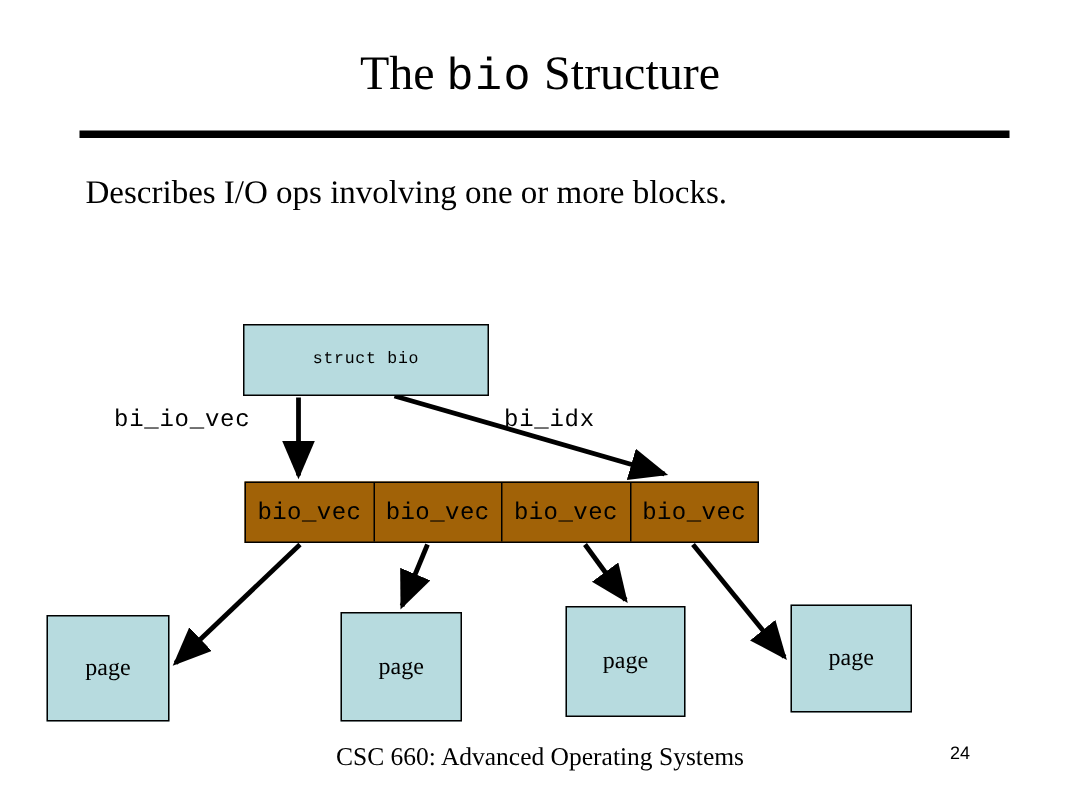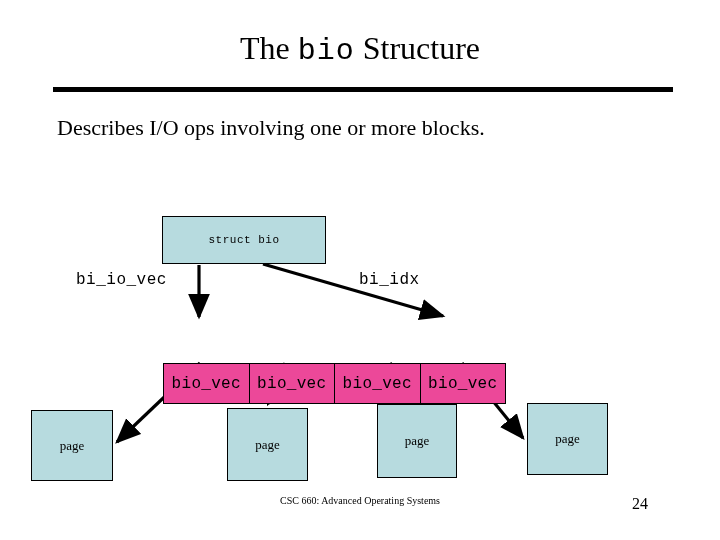--- a/index.html
+++ b/index.html
@@ -62,41 +62,40 @@
     justify-content: center;
     color: #000000;
   }
   .node.mono-node {
     font-family: "Liberation Mono", monospace;
     font-size: 11px;
     letter-spacing: 0.5px;
   }
   .node.serif-node {
     font-family: "Liberation Serif", serif;
-    font-size: 13px;
+    font-size: 16px;
   }
 
   #struct-bio-node {
     left: 162px;
     top: 216px;
     width: 164px;
     height: 48px;
   }
 
   #biovec-row {
     position: absolute;
     left: 163px;
     top: 321px;
     width: 343px;
     height: 41px;
     display: flex;
     border: 1.6px solid #000000;
     box-sizing: border-box;
-    background: #ec4899;
-    margin-top: 42px;
+    background: #a16207;
   }
   #biovec-row .cell {
     flex: 1 1 0;
     display: flex;
     align-items: center;
     justify-content: center;
     border-right: 1.6px solid #000000;
     font-family: "Liberation Mono", monospace;
     font-size: 16px;
     color: #000000;
@@ -107,21 +106,21 @@
 
   .edge-label {
     position: absolute;
     font-family: "Liberation Mono", monospace;
     font-size: 16px;
     color: #000000;
     white-space: nowrap;
     letter-spacing: 0.5px;
   }
   #label-bi-io-vec { left: 76px; top: 271px; text-align: right; }
-  #label-bi-idx    { left: 359px; top: 271px; }
+  #label-bi-idx    { left: 336px; top: 271px; }
 
   #page-node-1 { left: 31px;  top: 410px; width: 82px; height: 71px; }
   #page-node-2 { left: 227px; top: 408px; width: 81px; height: 73px; }
   #page-node-3 { left: 377px; top: 404px; width: 80px; height: 74px; }
   #page-node-4 { left: 527px; top: 403px; width: 81px; height: 72px; }
 
   #arrow-layer {
     position: absolute;
     left: 0;
     top: 0;
@@ -130,31 +129,31 @@
     pointer-events: none;
   }
 
   #footer-text {
     position: absolute;
     left: 0;
     top: 495px;
     width: 720px;
     text-align: center;
     font-family: "Liberation Serif", serif;
-    font-size: 10px;
+    font-size: 17px;
     color: #000000;
   }
   #page-number {
     position: absolute;
     left: 600px;
     top: 495px;
     width: 80px;
     text-align: center;
-    font-family: Liberation Serif, serif;
-    font-size: 16px;
+    font-family: Liberation Sans, sans-serif;
+    font-size: 12px;
     color: #000000;
   }
 </style>
 </head>
 <body>
 
 <div id="slide">
 
   <div id="slide-title"><span>The </span><span class="mono">bio</span><span> Structure</span></div>
 

